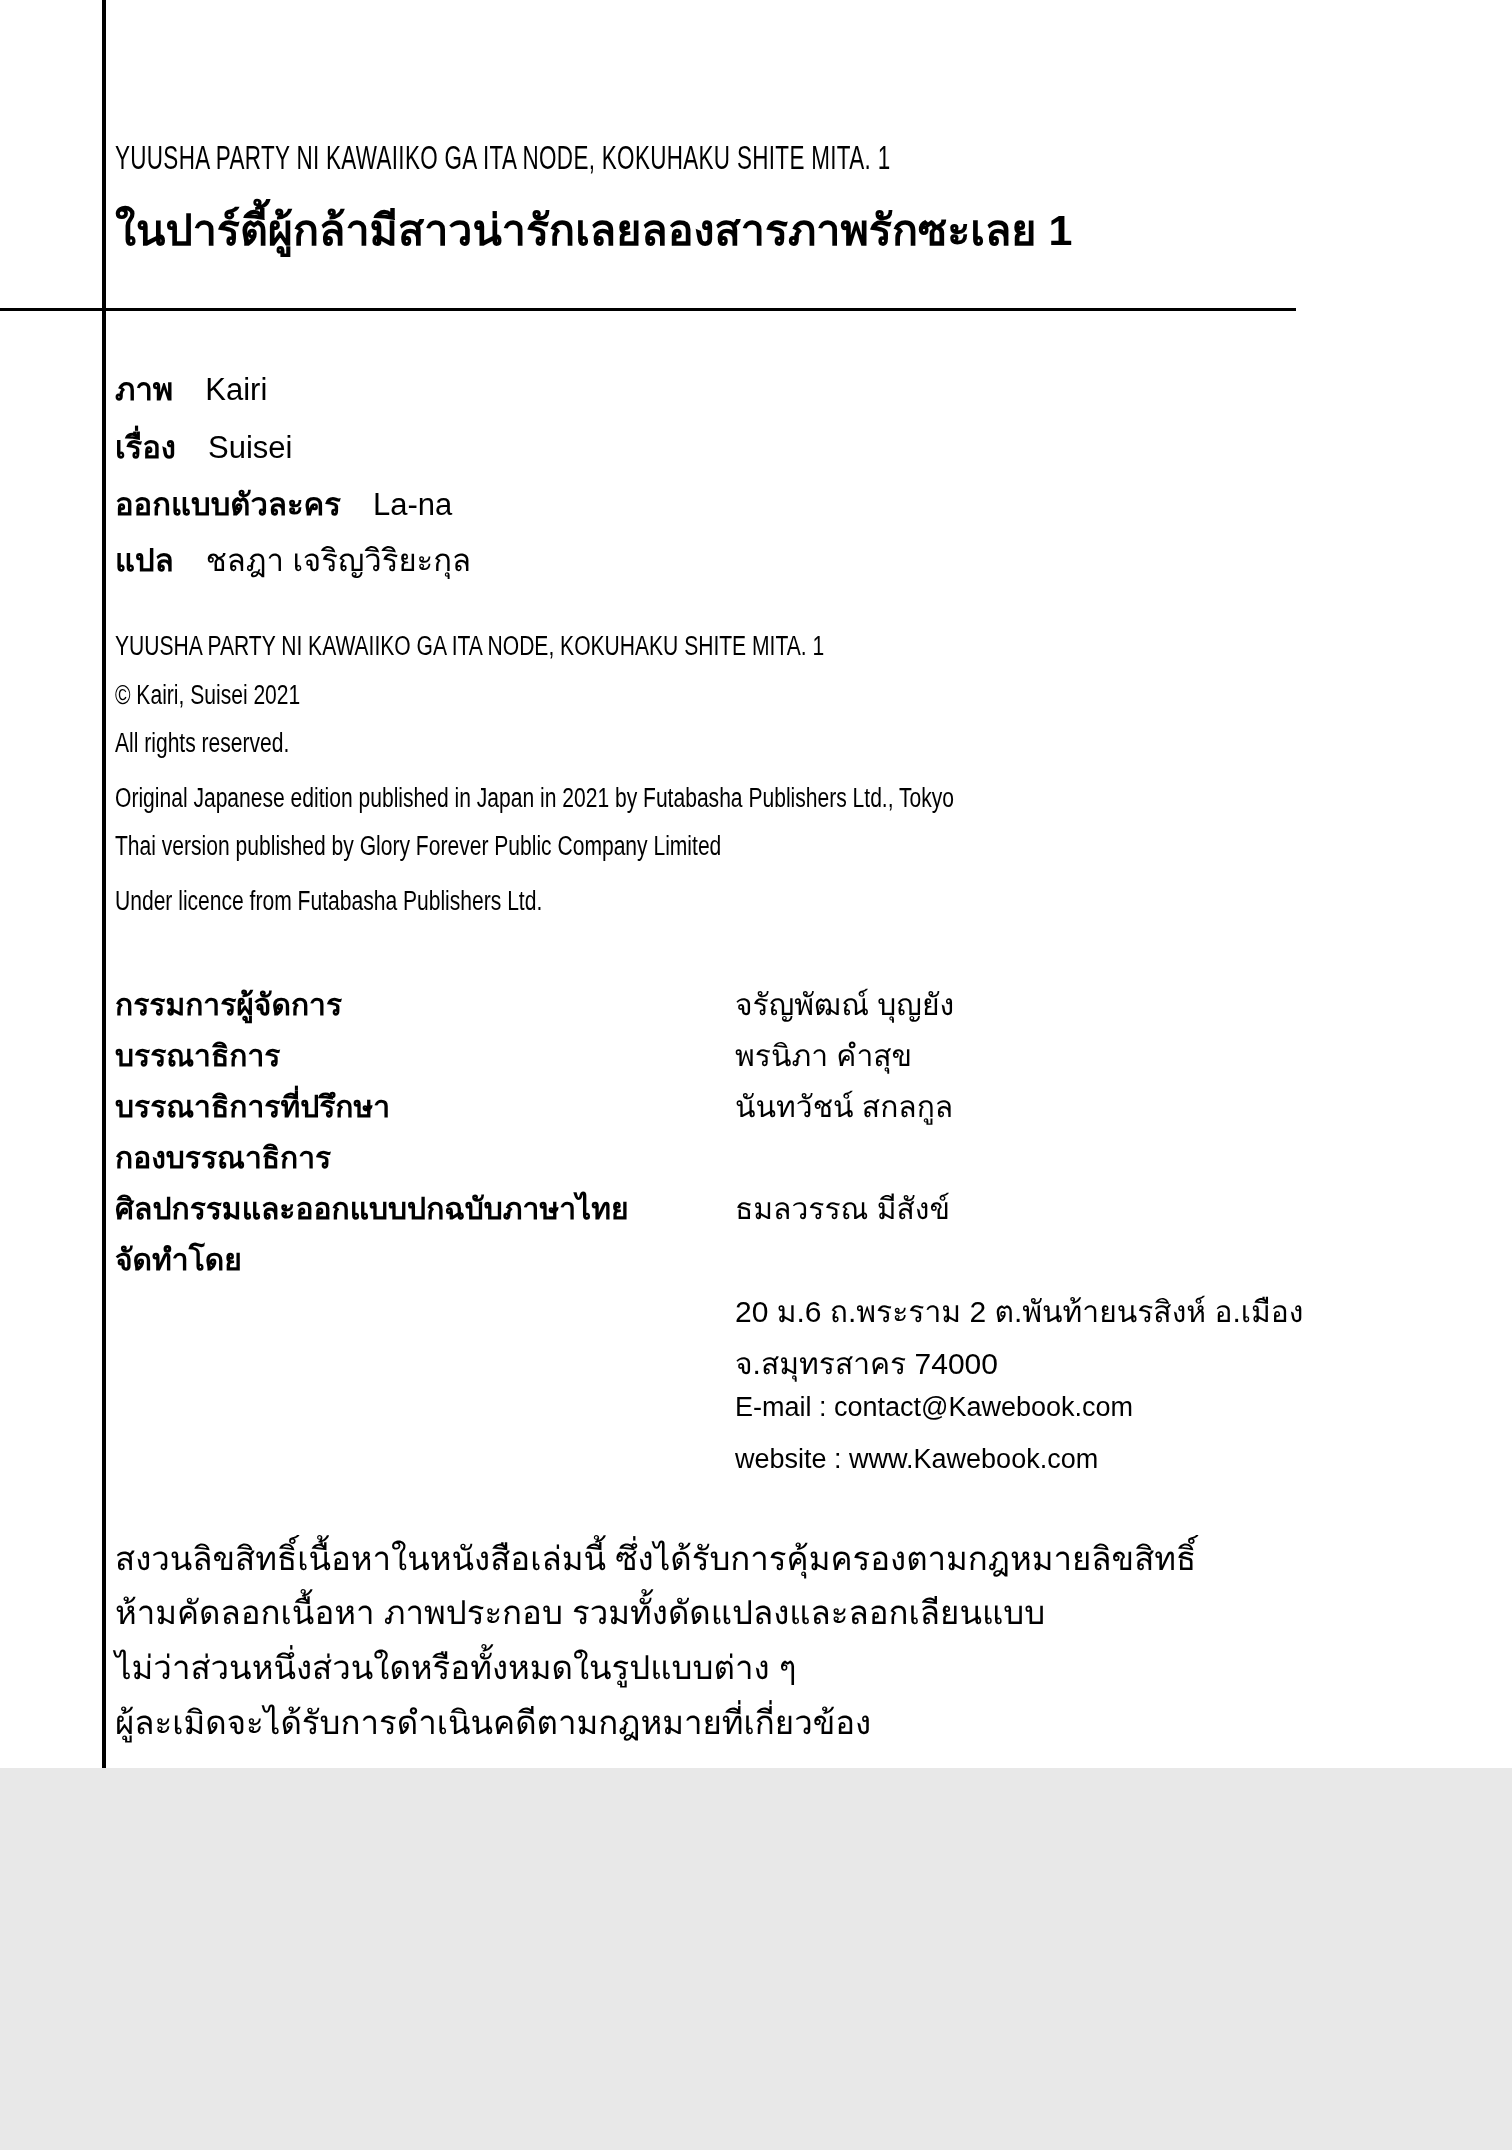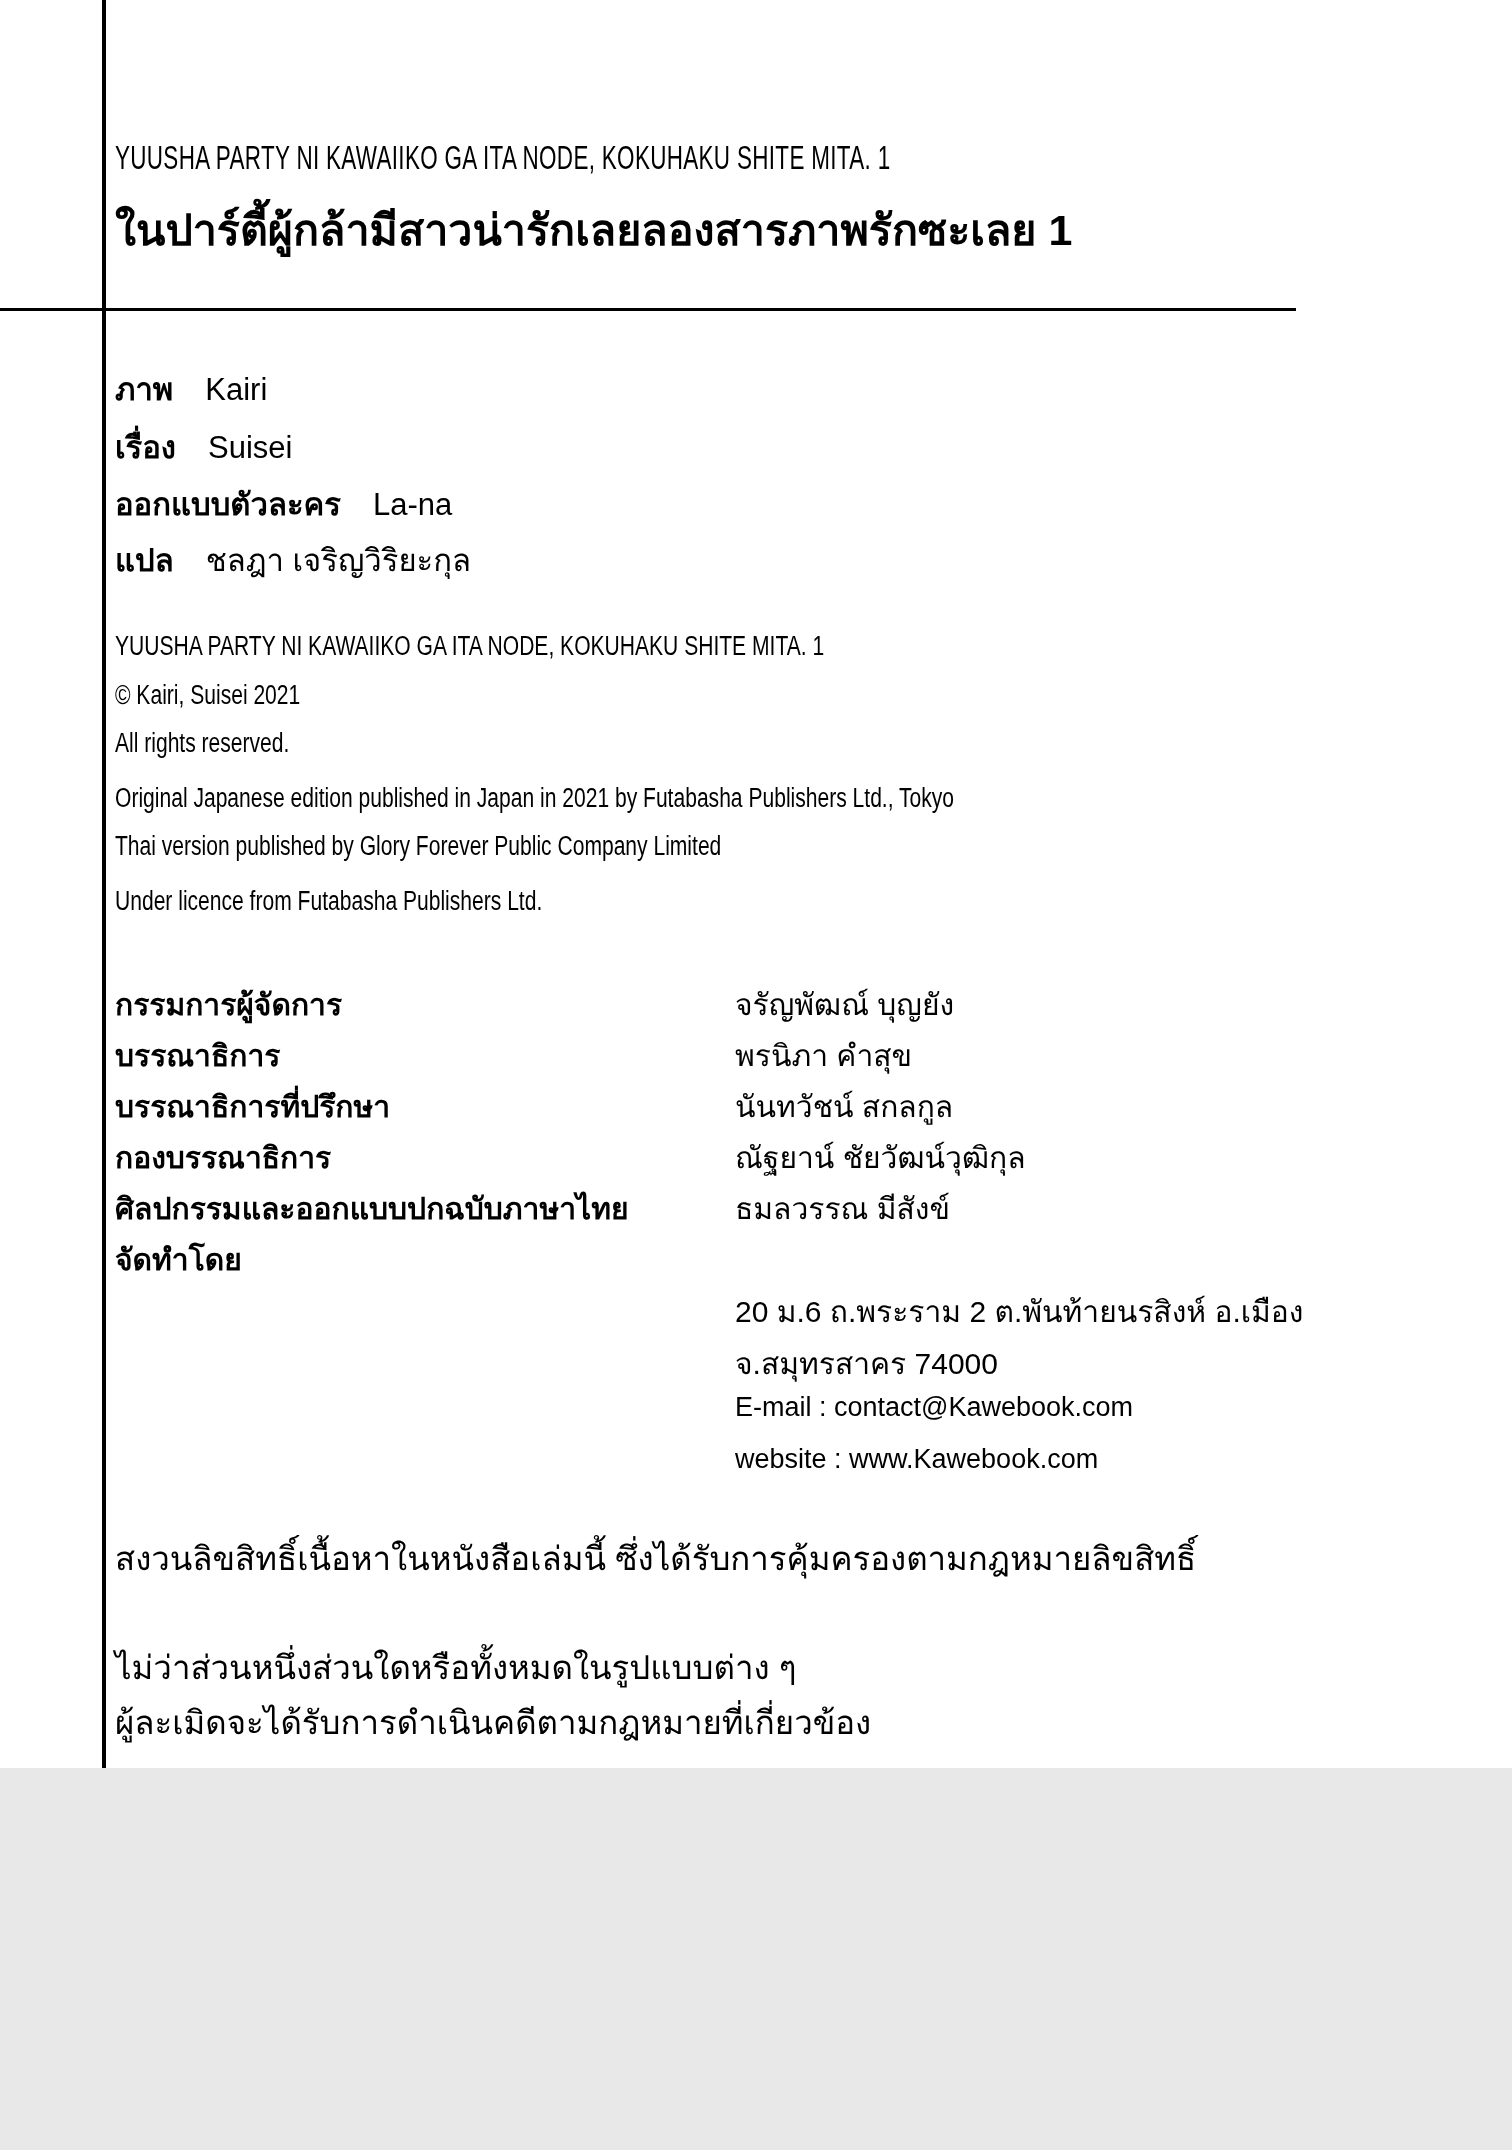--- a/index.html
+++ b/index.html
@@ -79,31 +79,31 @@
   <div class="copy-line" style="top:831px">Thai version published by Glory Forever Public Company Limited</div>
   <div class="copy-line" style="top:886px">Under licence from Futabasha Publishers Ltd.</div>
 
   <div class="staff-label" style="top:981px">กรรมการผู้จัดการ</div>
   <div class="staff-value" style="top:981px">จรัญพัฒณ์ บุญยัง</div>
   <div class="staff-label" style="top:1032px">บรรณาธิการ</div>
   <div class="staff-value" style="top:1032px">พรนิภา คำสุข</div>
   <div class="staff-label" style="top:1083px">บรรณาธิการที่ปรึกษา</div>
   <div class="staff-value" style="top:1083px">นันทวัชน์ สกลกูล</div>
   <div class="staff-label" style="top:1134px">กองบรรณาธิการ</div>
-  <div class="staff-value" style="top:1134px">ณัฐยาน์ ชัยวัฒน์วุฒิกุล</div>
   <div class="staff-label" style="top:1185px">ศิลปกรรมและออกแบบปกฉบับภาษาไทย</div>
   <div class="staff-value" style="top:1185px">ธมลวรรณ มีสังข์</div>
   <div class="staff-label" style="top:1236px">จัดทำโดย</div>
 
   <div class="addr-line" style="top:1288px">20 ม.6 ถ.พระราม 2 ต.พันท้ายนรสิงห์ อ.เมือง</div>
   <div class="addr-line" style="top:1340px">จ.สมุทรสาคร 74000</div>
   <div class="addr-line addr-latin" style="top:1392px">E-mail : contact@Kawebook.com</div>
   <div class="addr-line addr-latin" style="top:1444px">website : www.Kawebook.com</div>
 
   <div class="notice-line" style="top:1532px">สงวนลิขสิทธิ์เนื้อหาในหนังสือเล่มนี้ ซึ่งได้รับการคุ้มครองตามกฎหมายลิขสิทธิ์</div>
+  <div class="notice-line" style="top:1586px">ห้ามคัดลอกเนื้อหา ภาพประกอบ รวมทั้งดัดแปลงและลอกเลียนแบบ</div>
   <div class="notice-line" style="top:1641px">ไม่ว่าส่วนหนึ่งส่วนใดหรือทั้งหมดในรูปแบบต่าง ๆ</div>
   <div class="notice-line" style="top:1696px">ผู้ละเมิดจะได้รับการดำเนินคดีตามกฎหมายที่เกี่ยวข้อง</div>
 
   <div class="logo-icon">
     <svg width="142" height="148" viewBox="0 0 200 208">
       <rect x="38" y="42" width="124" height="124" rx="25" fill="none" stroke="#000" stroke-width="11" transform="rotate(45 100 104)"></rect>
       <g fill="#000">
         <path id="h" d="M100,99 C97,92 92,88 86,84 C78,79 74,72 74,65 C74,56 81,50 89,50 C94,50 98,53 100,58 C102,53 106,50 111,50 C119,50 126,56 126,65 C126,72 122,79 114,84 C108,88 103,92 100,99 Z"></path>
         <path d="M100,99 C97,92 92,88 86,84 C78,79 74,72 74,65 C74,56 81,50 89,50 C94,50 98,53 100,58 C102,53 106,50 111,50 C119,50 126,56 126,65 C126,72 122,79 114,84 C108,88 103,92 100,99 Z" transform="rotate(90 100 104)"></path>
         <path d="M100,99 C97,92 92,88 86,84 C78,79 74,72 74,65 C74,56 81,50 89,50 C94,50 98,53 100,58 C102,53 106,50 111,50 C119,50 126,56 126,65 C126,72 122,79 114,84 C108,88 103,92 100,99 Z" transform="rotate(180 100 104)"></path>

